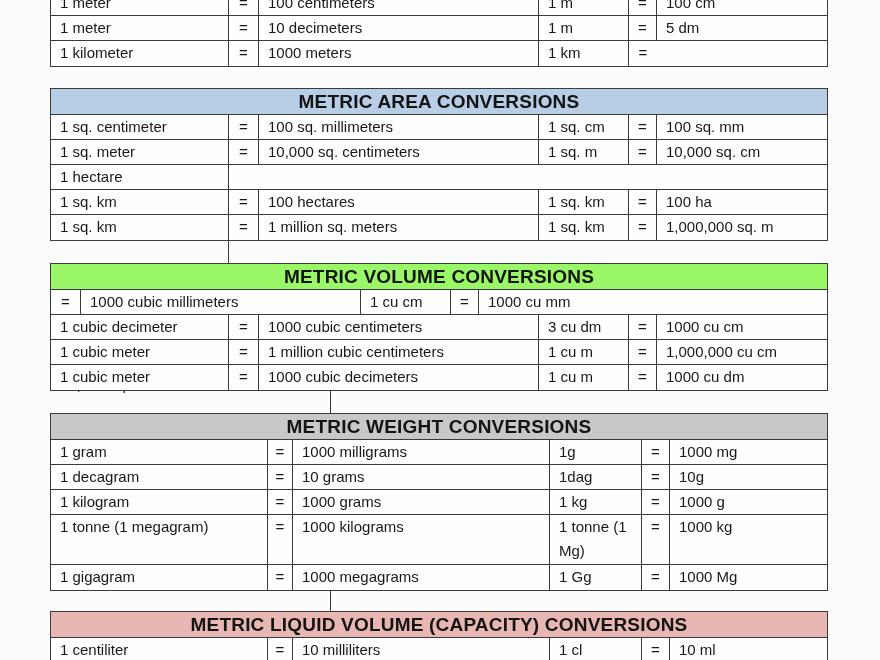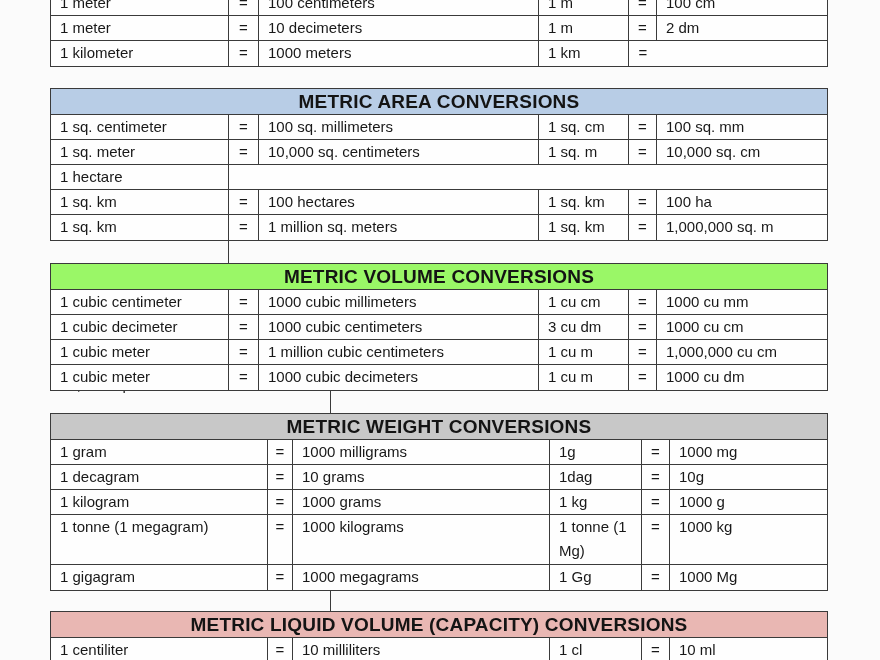--- a/index.html
+++ b/index.html
@@ -87,21 +87,21 @@
         <div class="cell c3">1 m</div>
         <div class="cell c4 eq">=</div>
         <div class="cell c5">100 cm</div>
       </div>
       <div class="row" style="height: 25px;">
         <div class="cell c0">1 meter</div>
         <div class="cell c1 eq">=</div>
         <div class="cell c2">10 decimeters</div>
         <div class="cell c3">1 m</div>
         <div class="cell c4 eq">=</div>
-        <div class="cell c5">2 dm</div>
+        <div class="cell c5">5 dm</div>
       </div>
       <div class="row" style="height: 25px;">
         <div class="cell c0">1 kilometer</div>
         <div class="cell c1 eq">=</div>
         <div class="cell c2">1000 meters</div>
         <div class="cell c3">1 km</div>
         <div class="cell c4 eq">=</div>
       </div>
     </section>
   <section class="tbl grpA" id="t-area" style="top:88px">
@@ -143,21 +143,20 @@
         <div class="cell c1 eq">=</div>
         <div class="cell c2">1 million sq. meters</div>
         <div class="cell c3">1 sq. km</div>
         <div class="cell c4 eq">=</div>
         <div class="cell c5">1,000,000 sq. m</div>
       </div>
     </section>
   <section class="tbl grpA" id="t-volume" style="top:263px">
       <div class="hdr" style="background: rgb(154, 247, 103);">METRIC VOLUME CONVERSIONS</div>
       <div class="row" style="height: 25px;">
-        <div class="cell c0">1 cubic centimeter</div>
         <div class="cell c1 eq">=</div>
         <div class="cell c2">1000 cubic millimeters</div>
         <div class="cell c3">1 cu cm</div>
         <div class="cell c4 eq">=</div>
         <div class="cell c5">1000 cu mm</div>
       </div>
       <div class="row" style="height: 25px;">
         <div class="cell c0">1 cubic decimeter</div>
         <div class="cell c1 eq">=</div>
         <div class="cell c2">1000 cubic centimeters</div>

